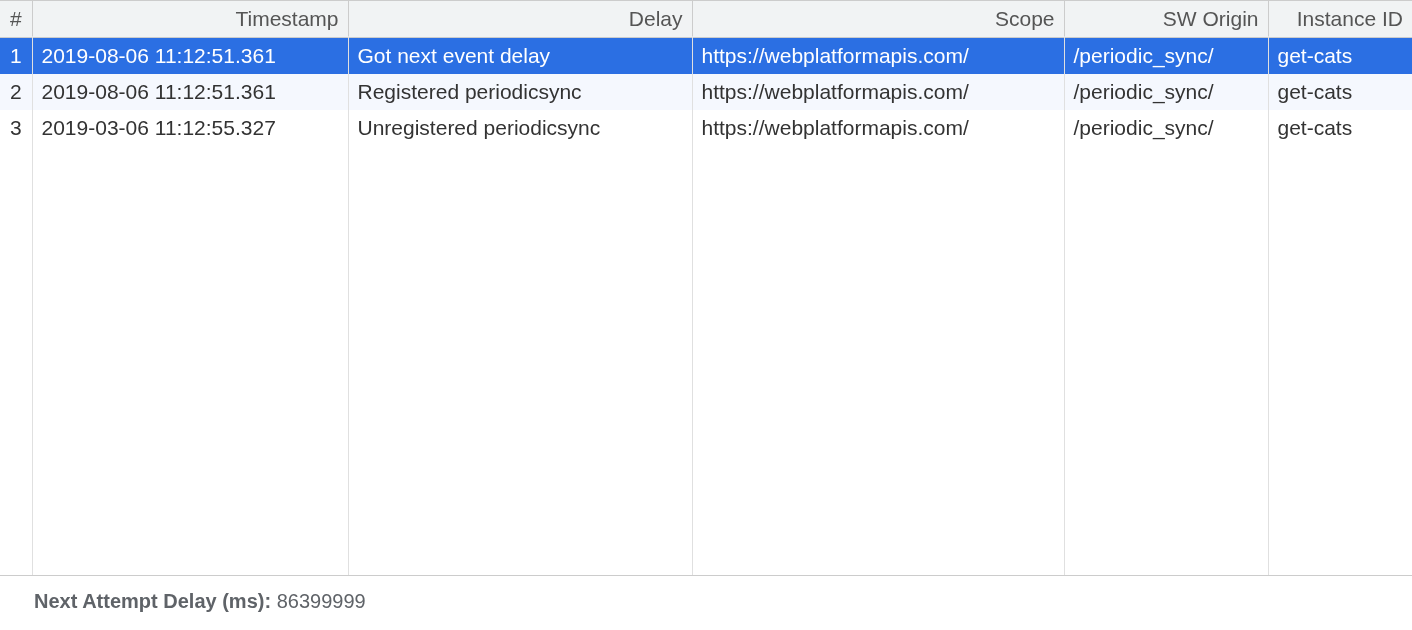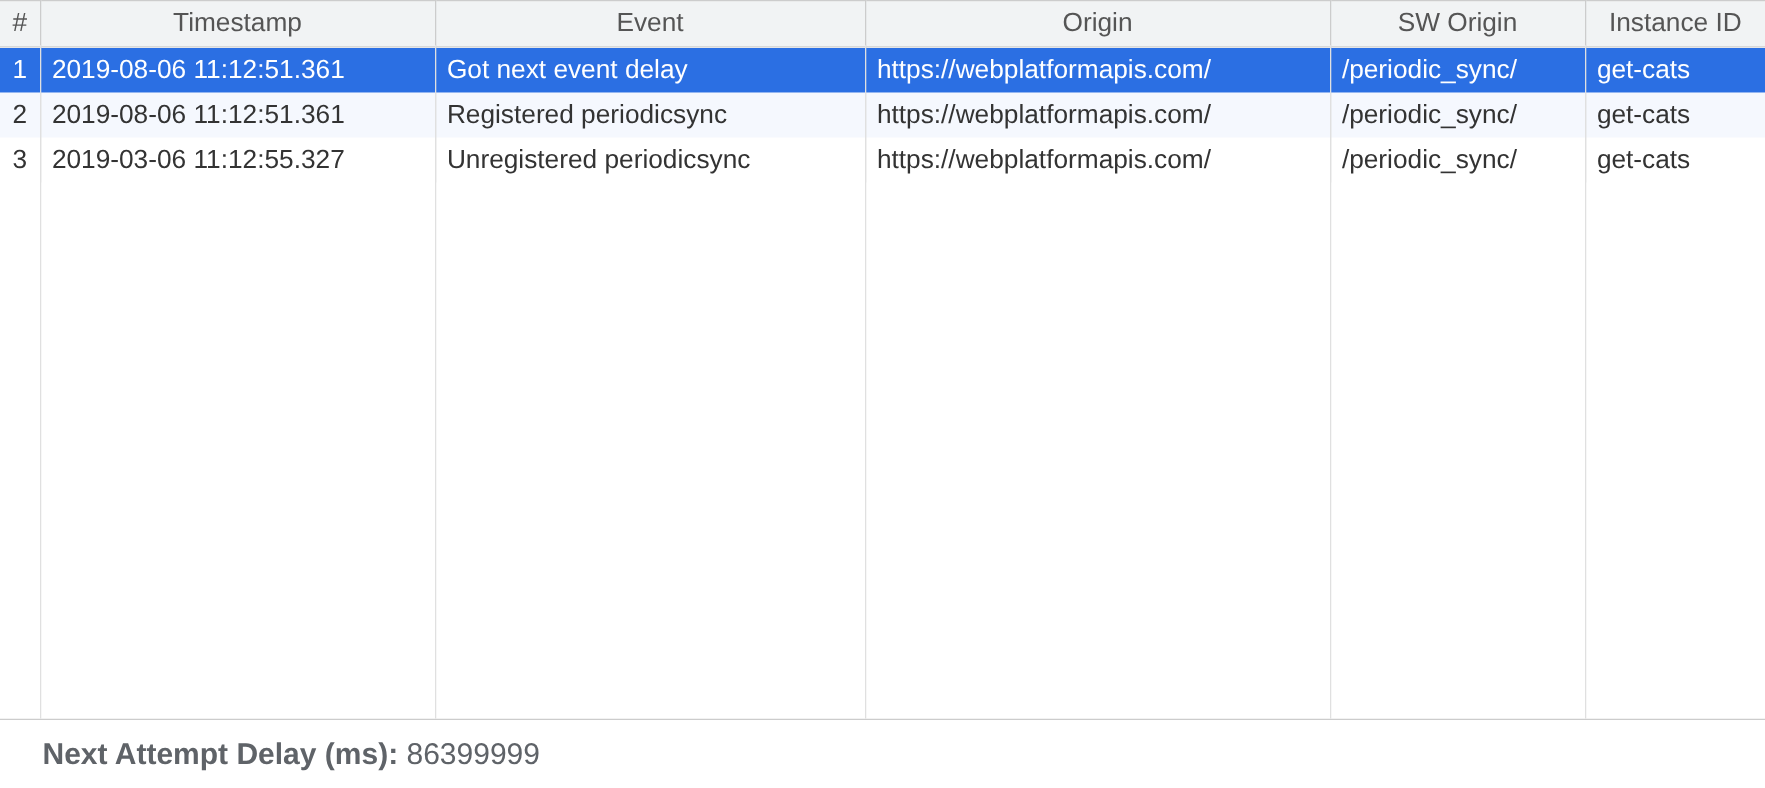--- a/index.html
+++ b/index.html
@@ -21,21 +21,21 @@
     }
     table {
       width: 100%;
       border-collapse: collapse;
       table-layout: fixed;
     }
     thead {
       background: #f1f3f4;
     }
     th {
-      text-align: center;
+      text-align: right;
       font-weight: 400;
       color: #555;
       padding: 6px 9px;
       border-top: 1px solid #ccc;
       border-bottom: 1px solid #ccc;
       border-right: 1px solid #ccc;
       white-space: nowrap;
       overflow: hidden;
     }
     td {
@@ -78,21 +78,21 @@
     .vline { position: absolute; top: 0; bottom: 0; width: 1px; background: #e0e0e0; }
     .vline.v1 { left: 32px; }
     .vline.v2 { left: 348px; }
     .vline.v3 { left: 692px; }
     .vline.v4 { left: 1064px; }
     .vline.v5 { left: 1268px; }
 
     .footer {
       padding: 14px 12px 0 34px;
       color: #5f6368;
-      font-size: 24px;
+      font-size: 20px;
     }
     .footer .label { font-weight: 700; }
     .footer .value { font-weight: 400; }
   </style>
 </head>
 <body>
 
 <div class="table-wrap">
   <table>
     <colgroup>
@@ -100,22 +100,22 @@
         <col class="col-ts">
         <col class="col-ev">
         <col class="col-or">
         <col class="col-sc">
         <col class="col-id">
     </colgroup>
     <thead>
       <tr>
         <th class="num">#</th>
         <th>Timestamp</th>
-        <th>Event</th>
-        <th>Origin</th>
+        <th>Delay</th>
+        <th>Scope</th>
         <th>SW Origin</th>
         <th>Instance ID</th>
       </tr>
     </thead>
     <tbody id="tbody">
         <tr class="selected">
           <td class="num">1</td>
           <td>2019-08-06 11:12:51.361</td>
           <td>Got next event delay</td>
           <td>https://webplatformapis.com/</td>

